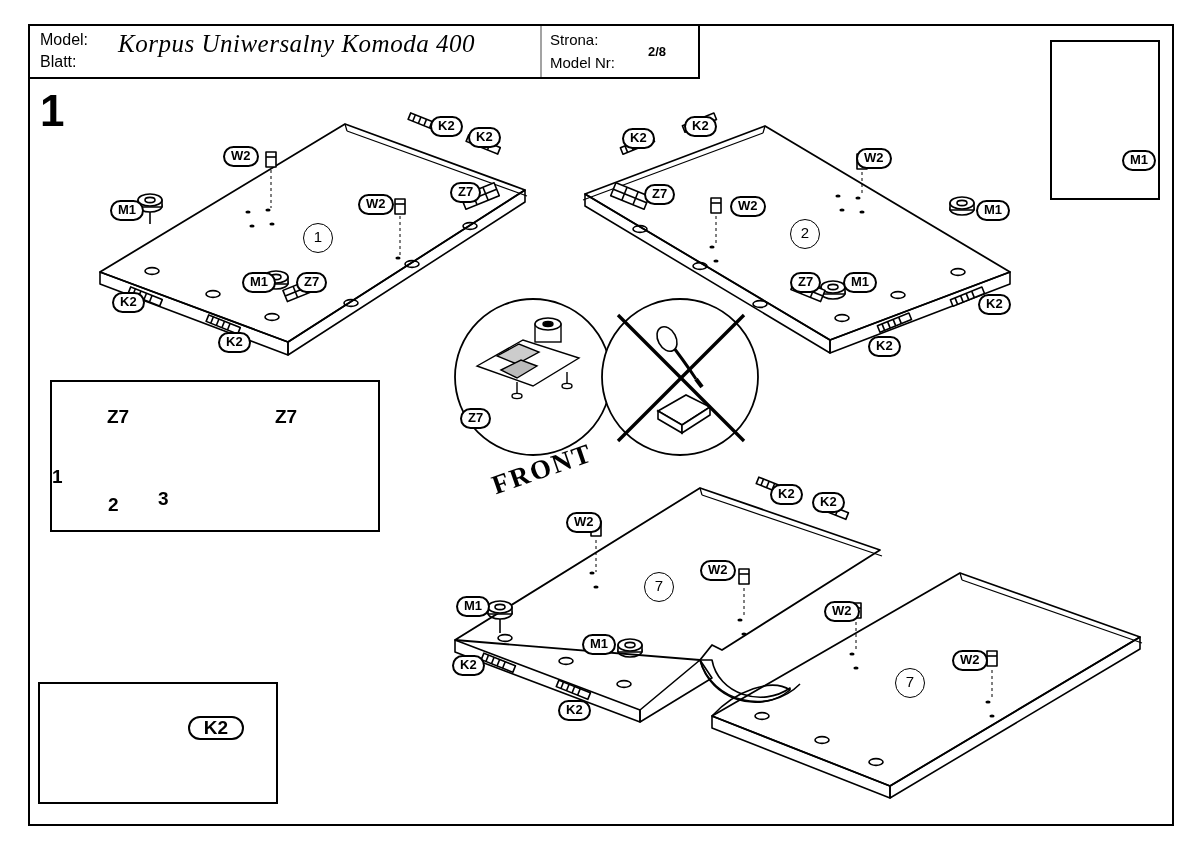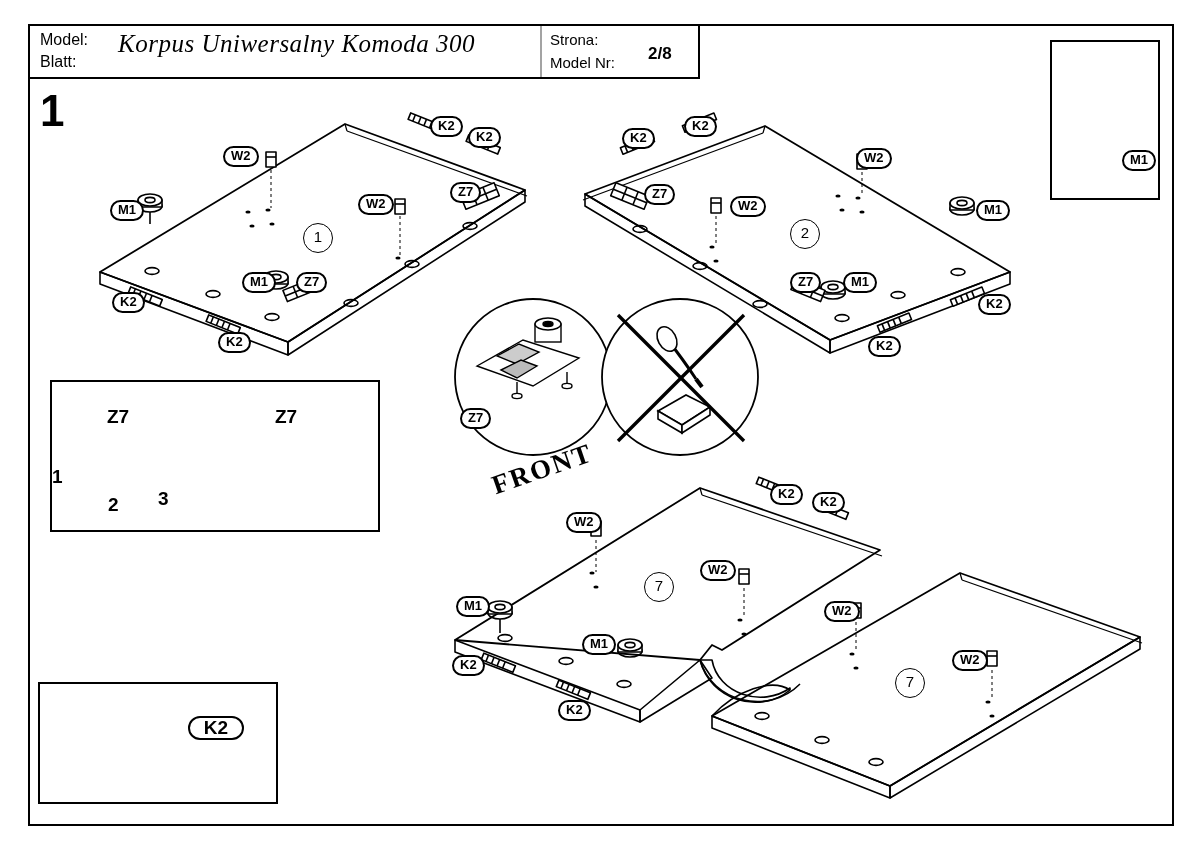--- a/index.html
+++ b/index.html
@@ -10,21 +10,21 @@
   .hdr{position:absolute;left:28px;top:24px;width:672px;height:55px;border:2px solid #000;box-sizing:border-box;background:#fff;}
   .hdr-left{position:absolute;left:0;top:0;width:512px;height:100%;border-right:2px solid #a3a3a3;box-sizing:border-box;}
   .hdr-lbl{position:absolute;left:10px;font-size:16px;font-family:"Liberation Sans",sans-serif;}
   .hdr-lbl.l1{top:5px;}
   .hdr-lbl.l2{top:27px;}
   .hdr-model{position:absolute;left:88px;top:4px;font-family:"Liberation Serif",serif;font-style:italic;font-size:25px;letter-spacing:0.5px;}
   .hdr-right{position:absolute;left:512px;top:0;width:158px;height:100%;}
   .hdr-r-lbl{position:absolute;left:8px;font-size:15px;}
   .hdr-r-lbl.r1{top:5px;}
   .hdr-r-lbl.r2{top:28px;}
-  .hdr-page{position:absolute;left:106px;top:18px;font-size:17px;font-weight:bold;}
+  .hdr-page{position:absolute;left:106px;top:18px;font-size:13px;font-weight:bold;}
   
   .stepno{position:absolute;left:40px;top:86px;font-size:44px;font-weight:bold;font-family:"Liberation Sans",sans-serif;}
   
   .subbox{position:absolute;border:2px solid #000;background:#fff;box-sizing:border-box;}
   
   .tag{position:absolute;border:2px solid #000;border-radius:11px;background:#fff;font-size:13px;font-weight:bold;
        padding:1px 6px 2px;line-height:14px;text-align:center;font-family:"Liberation Sans",sans-serif;}
   .circ{position:absolute;border:1.6px solid #000;border-radius:50%;width:28px;height:28px;line-height:26px;
         text-align:center;font-size:15px;background:#fff;font-family:"Liberation Sans",sans-serif;}
   .plabel{position:absolute;font-size:19px;font-weight:bold;font-family:"Liberation Sans",sans-serif;}
@@ -37,21 +37,21 @@
 <body>
 
 <div id="sheet">
 
   <div class="frame"></div>
 
   <div class="hdr">
     <div class="hdr-left">
       <div class="hdr-lbl l1">Model:</div>
       <div class="hdr-lbl l2">Blatt:</div>
-      <div class="hdr-model">Korpus Uniwersalny Komoda 300</div>
+      <div class="hdr-model">Korpus Uniwersalny Komoda 400</div>
     </div>
     <div class="hdr-right">
       <div class="hdr-r-lbl r1">Strona:</div>
       <div class="hdr-r-lbl r2">Model Nr:</div>
       <div class="hdr-page">2/8</div>
     </div>
   </div>
 
   <div class="stepno">1</div>
 

